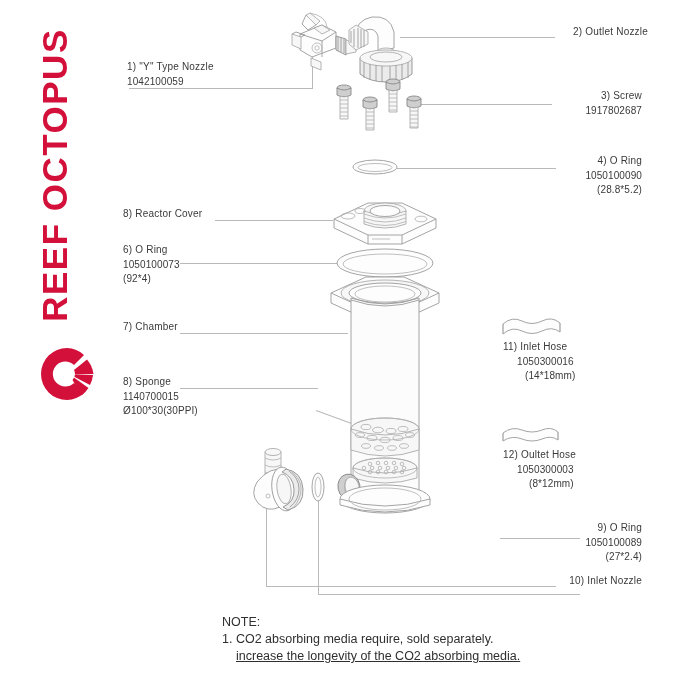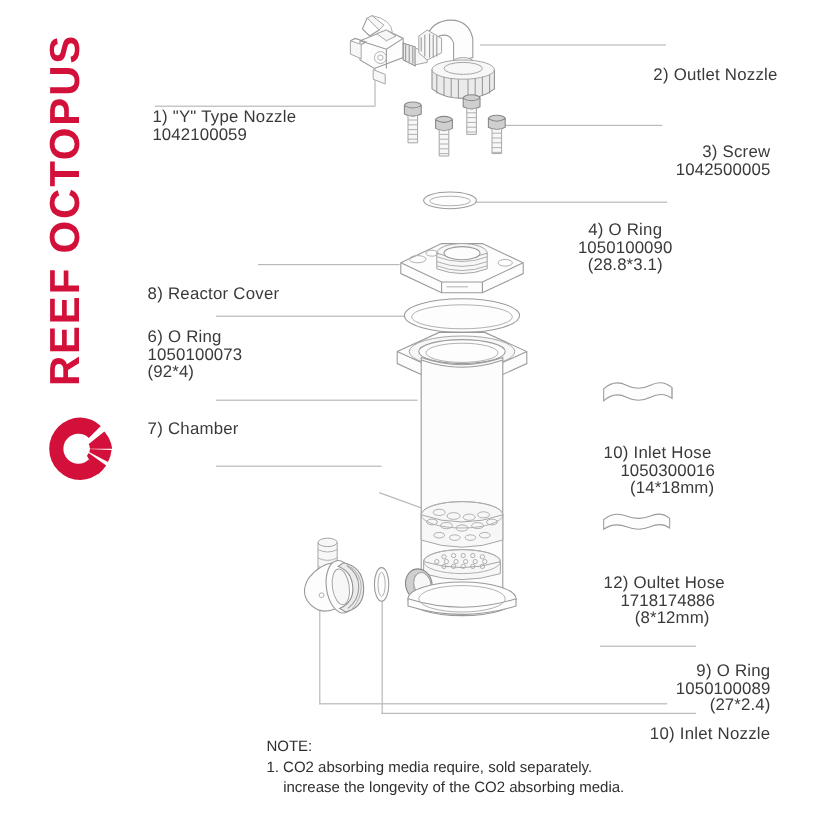--- a/index.html
+++ b/index.html
@@ -43,25 +43,24 @@
     position: absolute;
     left: 38px;
     top: 345px;
     width: 58px;
     height: 58px;
   }
 
   
   .label {
     position: absolute;
-    font-size: 14px;
+    font-size: 10px;
     line-height: 14.5px;
     color: #3a3a3a;
     white-space: nowrap;
-    margin-top: 30px;
   }
   .label .title {
     letter-spacing: 0.2px;
   }
   .label .code {
     letter-spacing: 0.1px;
   }
   .label.right { text-align: right; }
   .label.left  { text-align: left;  }
 
@@ -92,21 +91,21 @@
   
   #note {
     position: absolute;
     left: 222px;
     top: 614px;
     font-size: 12.5px;
     line-height: 17px;
     color: #2f2f2f;
   }
   #note .nline { white-space: nowrap; }
-  #note .indent { padding-left: 14px; }
+  #note .indent { padding-left: 14px; text-decoration: underline; }
 </style>
 </head>
 <body>
 
 <div id="page">
 
   <div id="brand">
     <div id="brand-text">REEF OCTOPUS</div>
     <svg id="brand-mark" viewBox="0 0 58 58">
       <path d="M29 3 A26 26 0 1 0 29 55 A26 26 0 0 0 46 48 L36 38 A12.5 12.5 0 1 1 36 20 L46 10 A26 26 0 0 0 29 3 Z" fill="#d3103a"></path>
@@ -148,63 +147,68 @@
     <div class="title">1)  "Y" Type Nozzle</div>
     <div class="code">1042100059</div>
   </div>
 
   <div class="label right" style="left:405px; top:25px; width:243px;">
     <div class="title">2)  Outlet Nozzle</div>
   </div>
 
   <div class="label right" style="left:400px; top:89px; width:242px;">
     <div class="title">3) Screw</div>
-    <div class="code">1042500005</div>
-  </div>
-
-  <div class="label right" style="left:400px; top:154px; width:242px;text-align:center;">
+    <div class="code">1917802687</div>
+  </div>
+
+  <div class="label right" style="left:400px; top:154px; width:242px;">
     <div class="title">4) O Ring</div>
     <div class="code">1050100090</div>
-    <div class="code">(28.8*3.1)</div>
+    <div class="code">(28.8*5.2)</div>
   </div>
 
   <div class="label left" style="left:123px; top:207px;">
     <div class="title">8)  Reactor Cover</div>
   </div>
 
   <div class="label left" style="left:123px; top:243px;">
     <div class="title">6)  O Ring</div>
     <div class="code">1050100073</div>
     <div class="code">(92*4)</div>
   </div>
 
   <div class="label left" style="left:123px; top:320px;">
     <div class="title">7)  Chamber</div>
   </div>
 
+  <div class="label left" style="left:123px; top:375px;">
+    <div class="title">8)  Sponge</div>
+    <div class="code">1140700015</div>
+    <div class="code">Ø100*30(30PPI)</div>
+  </div>
 
   <div class="label right" style="left:400px; top:521px; width:242px;">
     <div class="title">9) O Ring</div>
     <div class="code">1050100089</div>
     <div class="code">(27*2.4)</div>
   </div>
 
   <div class="label right" style="left:400px; top:574px; width:242px;">
     <div class="title">10)  Inlet Nozzle</div>
   </div>
 
   <div class="label left" style="left:503px; top:340px;">
-    <div class="title">10)  Inlet Hose</div>
+    <div class="title">11)  Inlet Hose</div>
     <div class="code" style="padding-left:14px;">1050300016</div>
     <div class="code" style="padding-left:22px;">(14*18mm)</div>
   </div>
 
   <div class="label left" style="left:503px; top:448px;">
     <div class="title">12)  Oultet Hose</div>
-    <div class="code" style="padding-left:14px;">1718174886</div>
+    <div class="code" style="padding-left:14px;">1050300003</div>
     <div class="code" style="padding-left:26px;">(8*12mm)</div>
   </div>
 
   <svg id="art" viewBox="0 0 700 700">
 
     <g>
       <path class="fillw" d="M300 34 L300 50 L312 57 L336 48 L336 32 L322 25 Z"></path>
       <path class="ln" d="M300 34 L322 41 L336 32"></path>
       <path class="ln" d="M322 41 L322 57"></path>
       <path class="fillvl" d="M292 34 L292 45 L301 49 L301 37 Z"></path>

